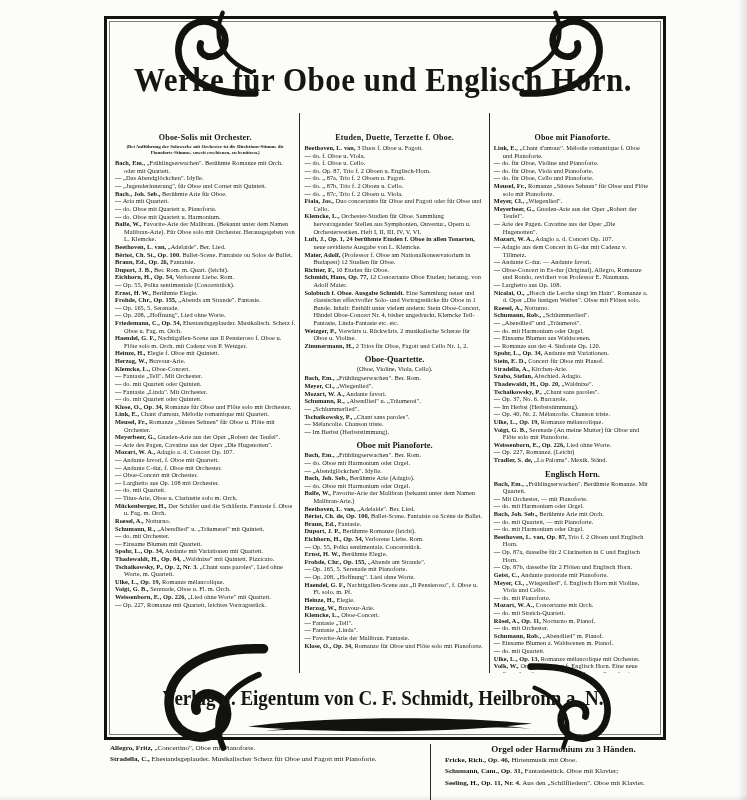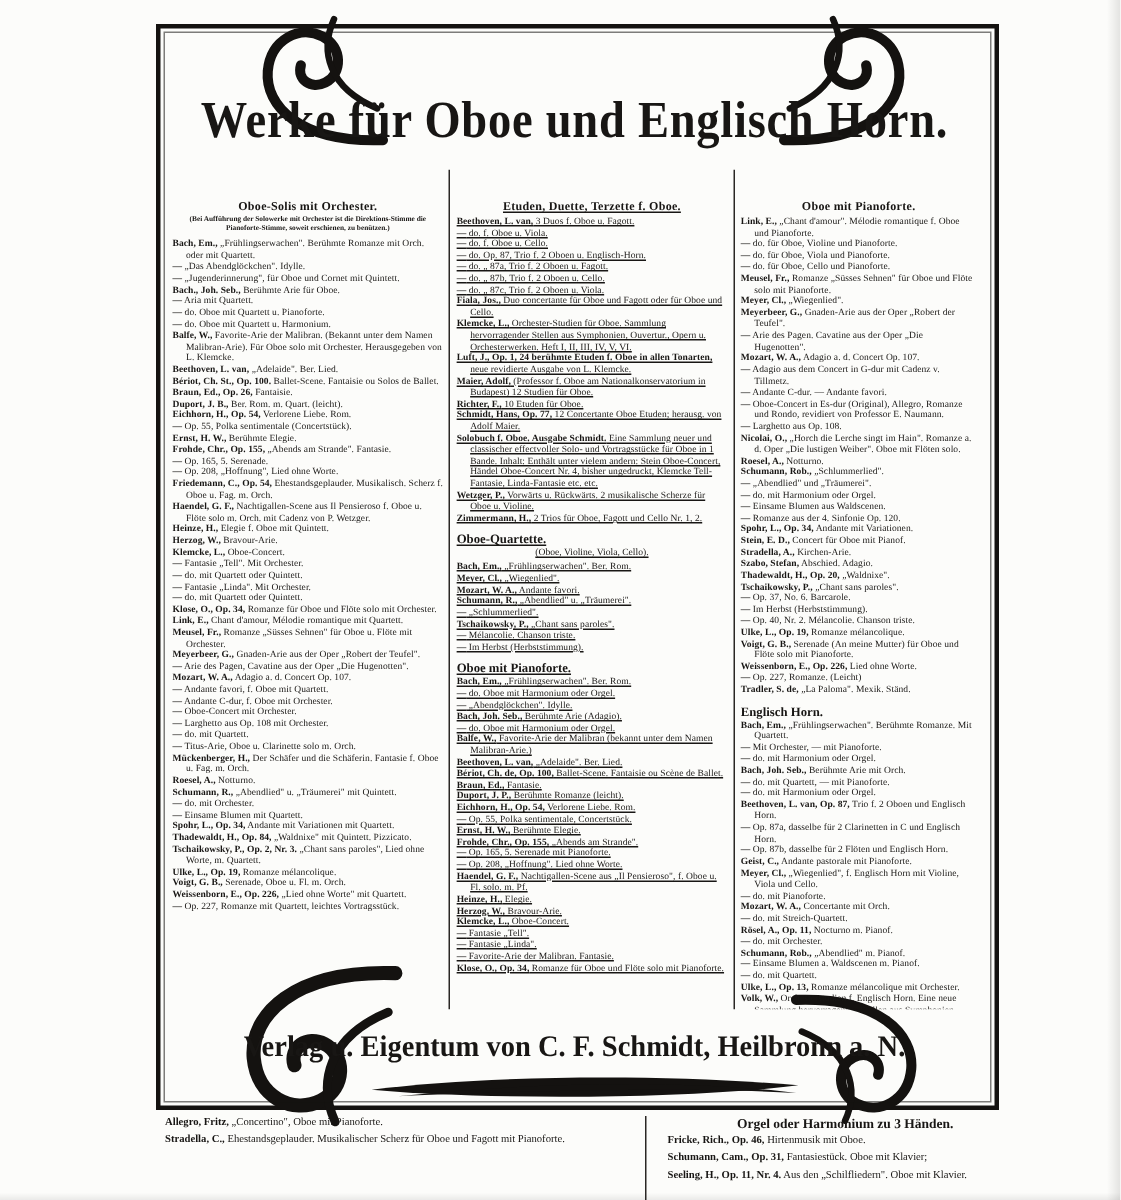--- a/index.html
+++ b/index.html
@@ -27,30 +27,30 @@
 
   .page-title{position:absolute;left:110px;top:62px;width:546px;text-align:center;
     font-weight:bold;font-size:31px;letter-spacing:.5px;
     transform:scaleY(1.12);white-space:nowrap;}
 
   
   .cols{position:absolute;left:111px;top:113px;width:544px;height:560px;
     display:flex;overflow:hidden;}
   .col{overflow:hidden;padding:0 4px;}
   .col-1{width:186px;border-right:1px solid #2a2724;}
-  .col-2{width:186px;border-right:1px solid #2a2724;text-decoration:underline;}
+  .col-2{width:186px;border-right:1px solid #2a2724;}
   .col-3{width:162px;}
   .col-head{font-weight:bold;font-size:8px;text-align:center;margin:20px 0 2px;
     letter-spacing:.2px;}
   .col-note{font-weight:bold;font-size:4.9px;line-height:1.25;text-align:center;
     margin:0 2px 3px;}
   .entry{font-size:6.35px;line-height:1.2;padding-left:9px;text-indent:-9px;
     letter-spacing:.05px;}
   .entry .b{font-weight:bold;}
-  .sec-head{font-weight:bold;font-size:8.5px;text-align:left;margin:5px 0 1px;}
+  .sec-head{font-weight:bold;font-size:8.5px;text-align:center;margin:5px 0 1px;}
   .sec-sub{font-size:6.4px;text-align:center;margin-bottom:2px;}
 
   
   .publisher{position:absolute;left:110px;top:688px;width:546px;text-align:center;
     font-weight:bold;font-size:19px;white-space:nowrap;transform:scaleY(1.05);}
   .swash{position:absolute;left:200px;top:714px;width:380px;height:22px;}
 
   
   .footer{position:absolute;left:110px;top:744px;width:572px;height:56px;
     display:flex;overflow:hidden;}

